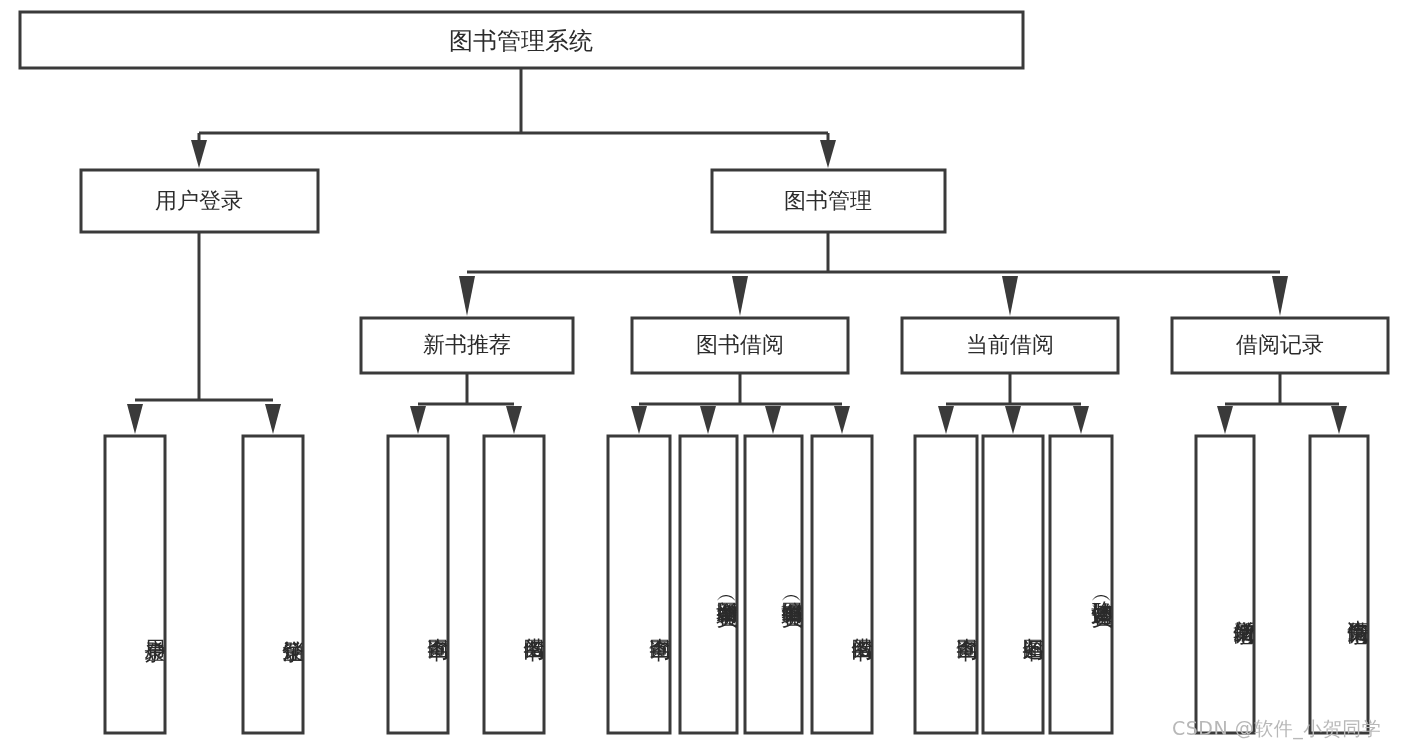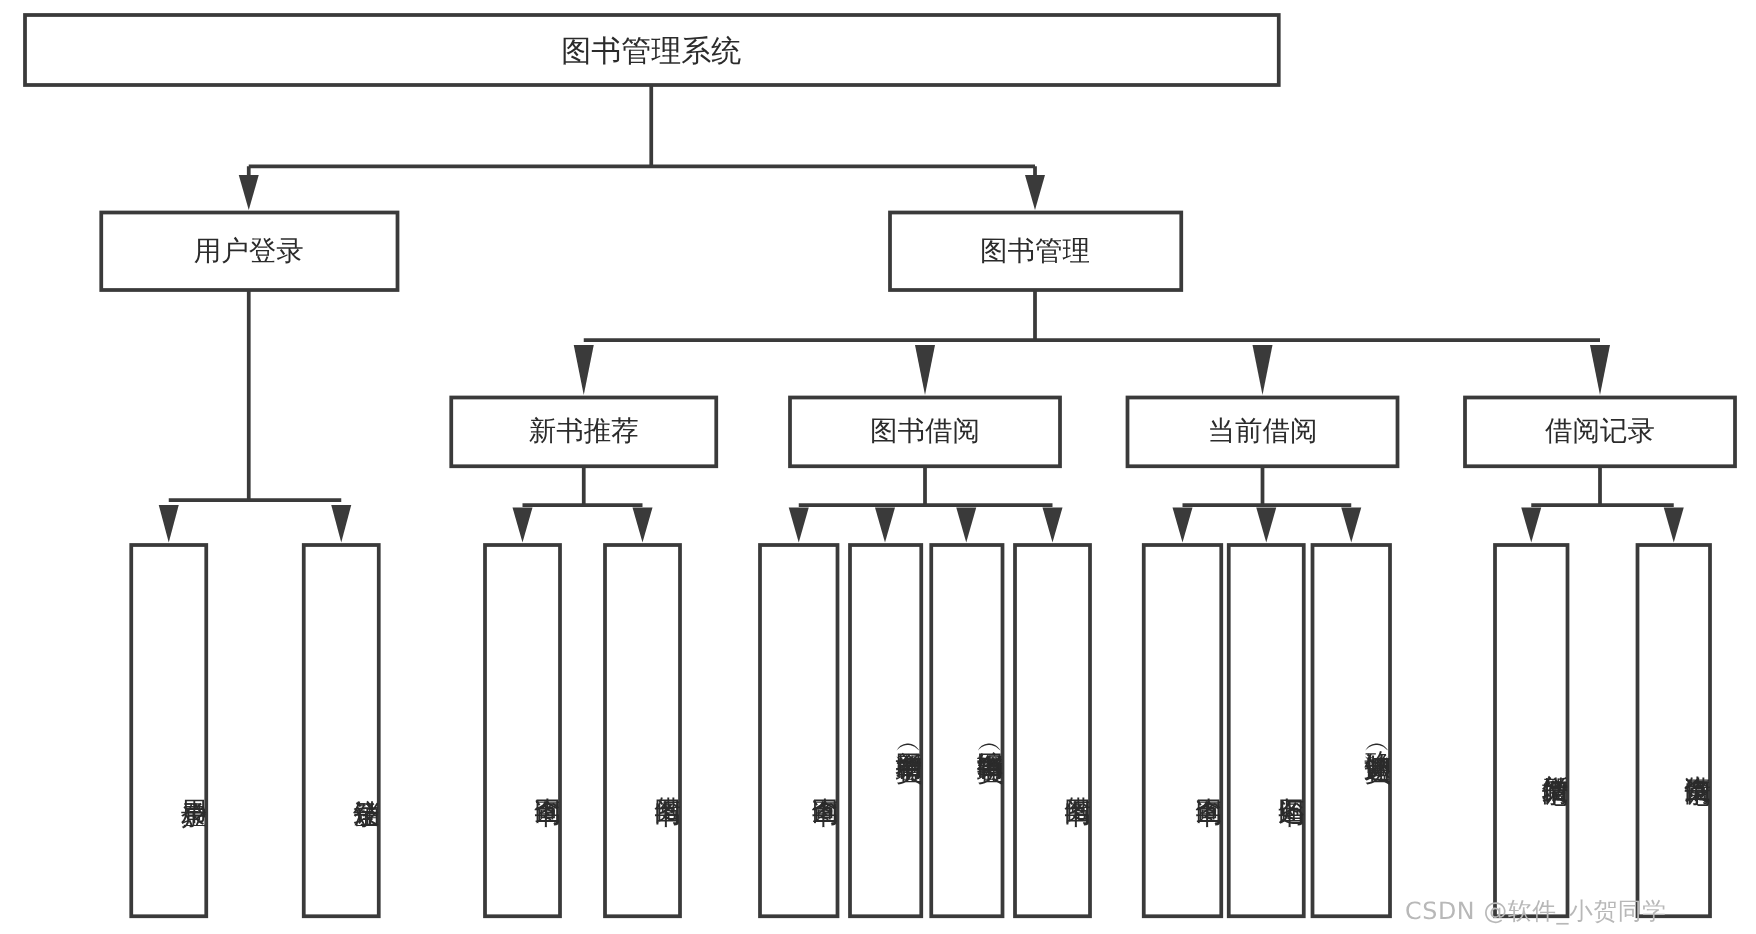--- a/index.html
+++ b/index.html
@@ -197,15 +197,15 @@
   <div class="leaf-label" style="left:608px; top:512px; width:62px; height:221px;">查询图书</div>
   <div class="leaf-label" style="left:680px; top:444px; width:57px; height:289px;">新增图书（管理员）</div>
   <div class="leaf-label" style="left:745px; top:444px; width:57px; height:289px;">编辑图书（管理员）</div>
   <div class="leaf-label" style="left:812px; top:512px; width:60px; height:221px;">借阅图书</div>
   <div class="leaf-label" style="left:915px; top:512px; width:62px; height:221px;">查询图书</div>
   <div class="leaf-label" style="left:983px; top:512px; width:60px; height:221px;">归还图书</div>
   <div class="leaf-label" style="left:1050px; top:444px; width:62px; height:289px;">确认归还（管理员）</div>
   <div class="leaf-label" style="left:1196px; top:478px; width:58px; height:255px;">新增借阅记录</div>
   <div class="leaf-label" style="left:1310px; top:478px; width:58px; height:255px;">查询借阅记录</div>
 
-  <div class="watermark" style="left:1124px; top:716px;">CSDN @软件_小贺同学</div>
+  <div class="watermark" style="left:1172px; top:716px;">CSDN @软件_小贺同学</div>
 
 </div>
 
 </body></html>

